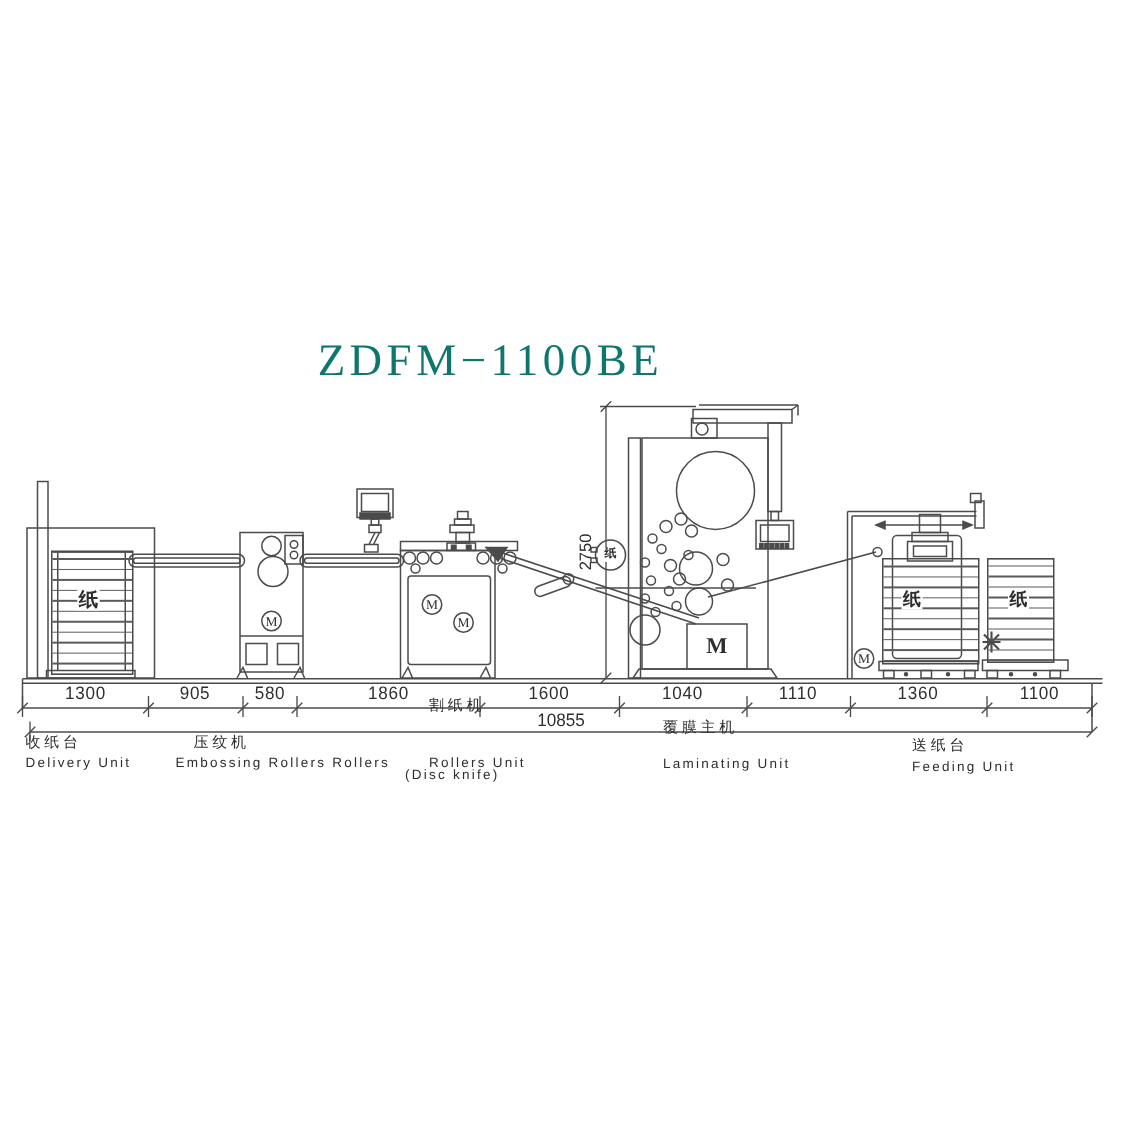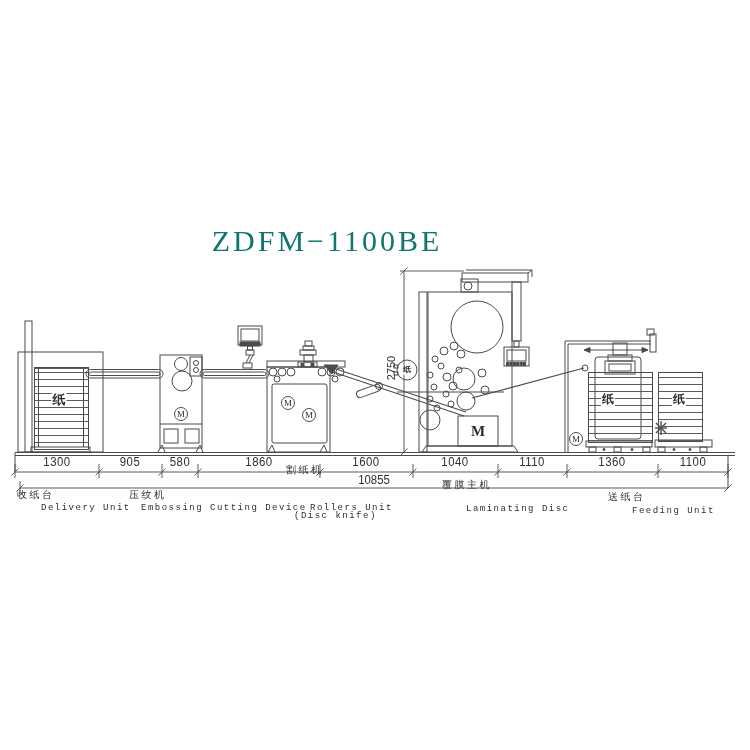--- a/index.html
+++ b/index.html
@@ -10,22 +10,22 @@
          font-family:"Liberation Serif","DejaVu Serif",serif;font-size:30px;
          letter-spacing:3px;color:#0f766e;white-space:nowrap;}
   .dim-num{position:absolute;top:456px;transform:translateX(-50%) scaleX(.95);
            font-size:12px;letter-spacing:.5px;color:#2e2e2e;background:#fff;line-height:13px;padding:0 2px;}
   .dim-total{position:absolute;left:374px;top:474px;transform:translateX(-50%) scaleX(.95);
            font-size:12px;color:#2e2e2e;background:#fff;line-height:12px;padding:0 2px;}
   .dim-vert{position:absolute;left:391px;top:368px;transform:translate(-50%,-50%) rotate(-90deg);
            font-size:11px;color:#2e2e2e;white-space:nowrap;}
   .label-zh{position:absolute;font-size:10px;font-weight:normal;letter-spacing:2.5px;
             color:#2e2e2e;white-space:nowrap;}
-  .label-en{position:absolute;font-family:Liberation Mono, monospace;
-            font-size:9px;letter-spacing:1.5px;color:#2e2e2e;white-space:nowrap;margin-left:24px;}
+  .label-en{position:absolute;font-family:Liberation Sans, sans-serif;
+            font-size:9px;letter-spacing:1.5px;color:#2e2e2e;white-space:nowrap;}
   .paper-stack{position:absolute;border:1px solid #4b4b4b;
       background:repeating-linear-gradient(to bottom,#5a5a5a 0,#5a5a5a 1px,transparent 1px,transparent 7px);
       background-position:0 4px;}
   .paper-char{position:absolute;transform:translate(-50%,-50%);background:#fff;
       line-height:1.1;padding:0 1px;color:#2e2e2e;font-weight:bold;}
   .m-label{position:absolute;width:14px;height:13px;line-height:13px;text-align:center;
       font-family:"Liberation Serif",serif;font-size:9px;color:#2e2e2e;}
   .m-big{position:absolute;width:20px;text-align:center;
       font-family:"Liberation Serif",serif;font-weight:bold;font-size:15px;color:#2e2e2e;}
 </style>
@@ -296,22 +296,22 @@
   <div class="dim-num" style="left:455px;">1040</div>
   <div class="dim-num" style="left:532px;">1110</div>
   <div class="dim-num" style="left:612px;">1360</div>
   <div class="dim-num" style="left:693px;">1100</div>
   <div class="dim-total">10855</div>
   <div class="dim-vert">2750</div>
 
   <div class="label-zh" style="left:17px;top:488px;">收纸台</div>
   <div class="label-en" style="left:17px;top:503px;">Delivery Unit</div>
   <div class="label-zh" style="left:117px;top:488px;margin-left:12px;">压纹机</div>
-  <div class="label-en" style="left:117px;top:503px;">Embossing Cutting Device</div>
+  <div class="label-en" style="left:117px;top:503px;">Embossing Rollers Rollers</div>
   <div class="label-zh" style="left:286px;top:463px;">割纸机</div>
   <div class="label-en" style="left:286px;top:503px;">Rollers Unit</div>
   <div class="label-en" style="left:270px;top:511px;">(Disc knife)</div>
   <div class="label-zh" style="left:442px;top:478px;">覆膜主机</div>
-  <div class="label-en" style="left:442px;top:504px;">Laminating Disc</div>
+  <div class="label-en" style="left:442px;top:504px;">Laminating Unit</div>
   <div class="label-zh" style="left:608px;top:490px;">送纸台</div>
   <div class="label-en" style="left:608px;top:506px;">Feeding Unit</div>
 
 </div>
 
 </body></html>

